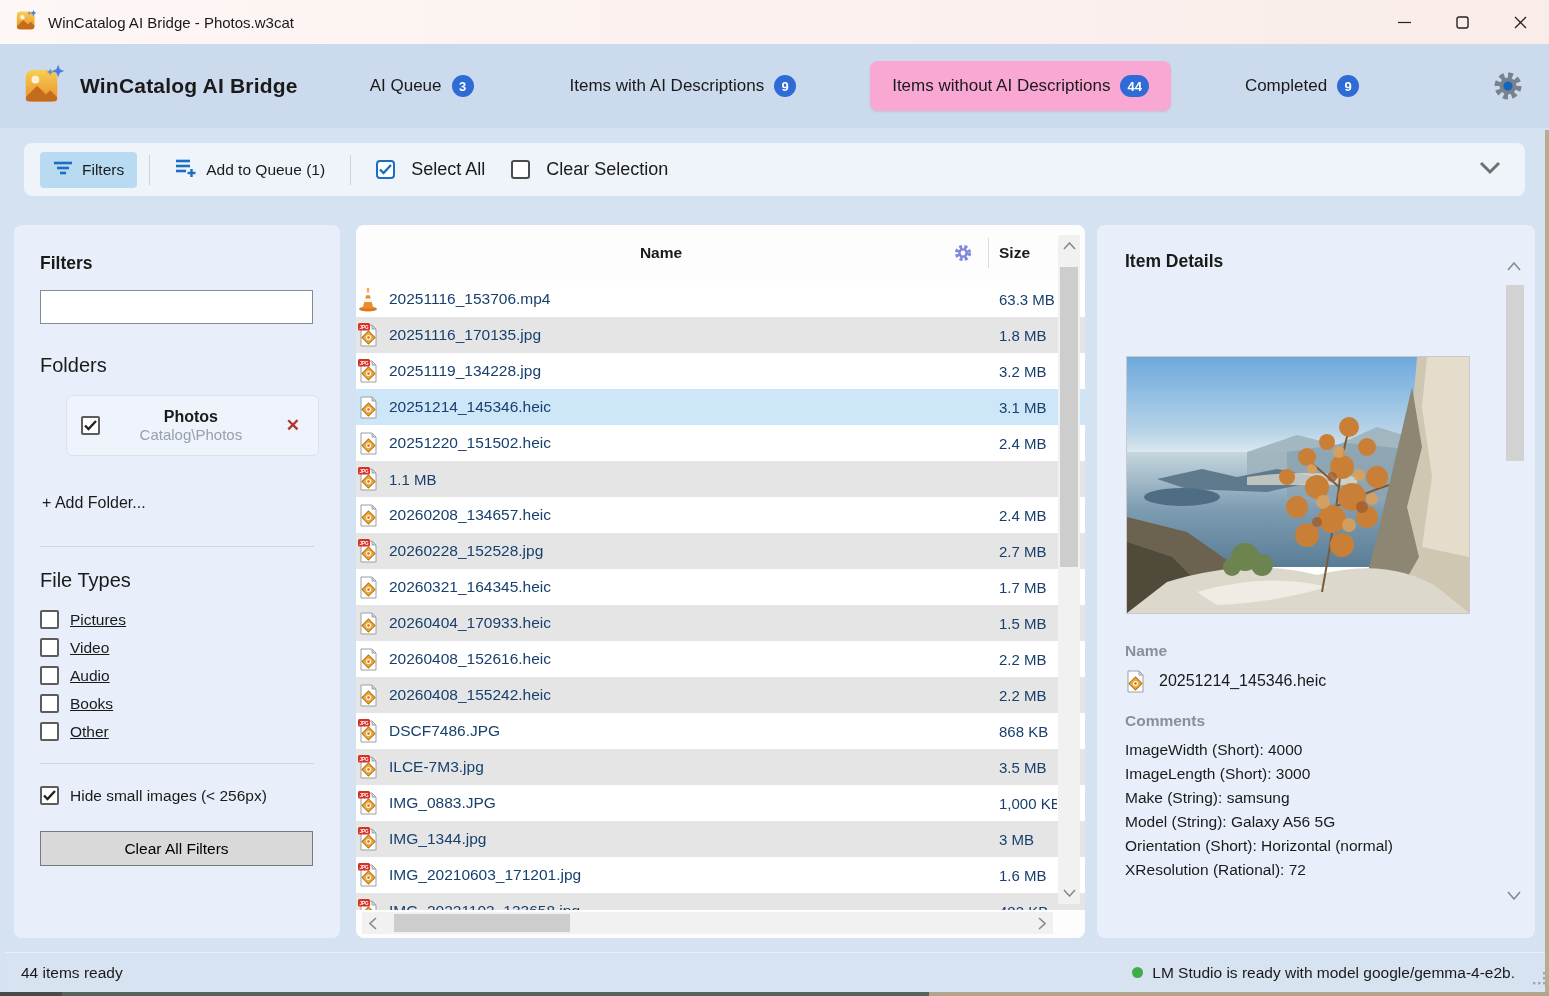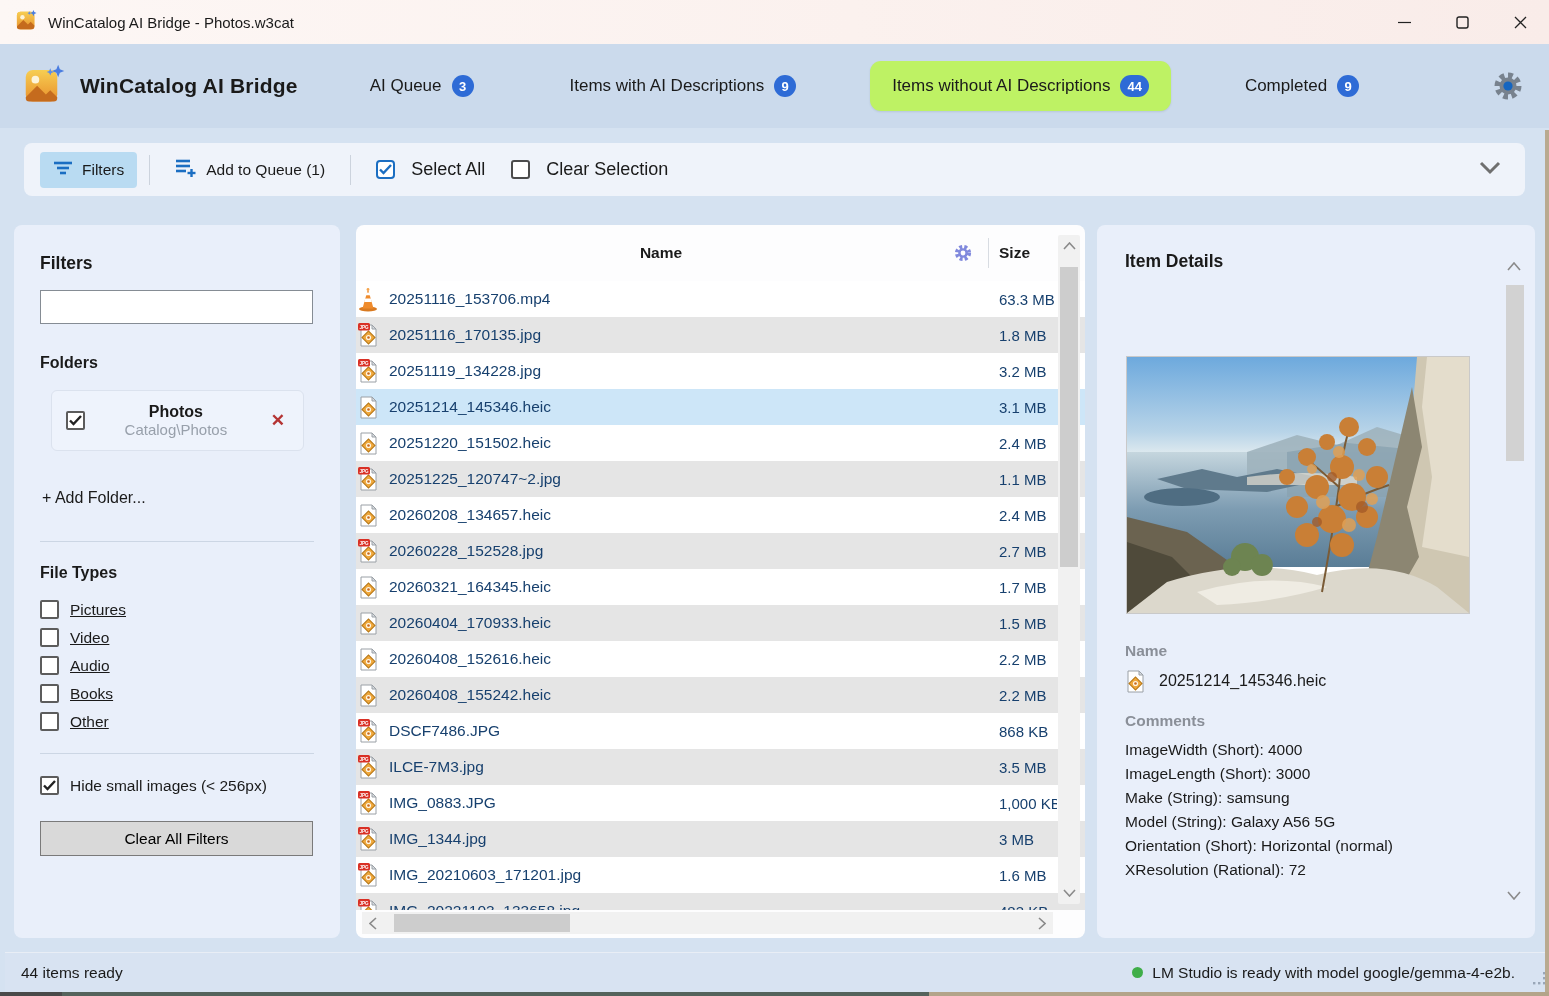--- a/index.html
+++ b/index.html
@@ -13,21 +13,21 @@
   .titlebar .tb-title { font-size:15px; margin-left:10px; }
   .win-controls { position:absolute; right:0; top:0; height:44px; display:flex; }
   .win-btn { width:58px; height:44px; display:flex; align-items:center; justify-content:center; cursor:default; }
 
   
   .header { position:absolute; top:44px; left:0; right:0; height:84px; background:#cbdaec;
     display:flex; align-items:center; padding:0 24px; }
   .app-title { font-size:21px; font-weight:bold; margin-left:14px; letter-spacing:.2px; }
   .tabs { display:flex; align-items:center; gap:52px; margin-left:50px; }
   .tab { display:flex; align-items:center; gap:10px; font-size:17px; padding:14px 22px; border-radius:8px; white-space:nowrap; }
-  .tab.active { background:#bef264; box-shadow:0 1px 2px rgba(40,60,90,.12);border-radius:11px; }
+  .tab.active { background:#f9a8d4; box-shadow:0 1px 2px rgba(40,60,90,.12); }
   .badge { background:#2e6bd6; color:#fff; font-size:13px; font-weight:bold; border-radius:11px;
     min-width:22px; height:22px; padding:0 7px; display:flex; align-items:center; justify-content:center; }
   .hdr-gear { margin-left:auto; width:34px; height:34px; display:flex; align-items:center; justify-content:center; }
 
   
   .toolbar { position:absolute; top:143px; left:24px; right:24px; height:53px; background:#eff3fa;
     border-radius:8px; display:flex; align-items:center; padding:0 16px; }
   .tool-btn { display:flex; align-items:center; gap:9px; font-size:15.5px; padding:8px 13px; border-radius:4px; }
   .tool-btn.hl { background:#b9dbf2; }
   .tb-sep { width:1px; height:30px; background:#ccd3dd; margin:0 12px; }
@@ -36,22 +36,22 @@
 
   
   .panel { position:absolute; top:225px; bottom:58px; border-radius:8px; }
   .sidebar { left:14px; width:326px; background:#e9effa; padding:28px 26px; }
   .filelist { left:356px; width:729px; background:#fdfdfe; }
   .details { left:1097px; width:438px; background:#e9effa; padding:26px 28px; }
 
   
   .sb-h1 { font-size:17.5px; font-weight:bold; margin-bottom:16px; }
   .sb-input { width:273px; height:34px; border:1px solid #858c94; background:#fff; font-size:15px; padding:0 8px; margin-bottom:30px; font-family:inherit; }
-  .sb-h2 { font-size:16px; font-weight:bold; margin-bottom:18px; }
-  .folder-card { width:253px; margin-left:11px; background:#eef3fc; border:1px solid #dbe2ee; border-radius:6px;
+  .sb-h2 { font-size:20px; font-weight:normal; margin-bottom:18px; }
+  .folder-card { width:253px; margin-left:26px; background:#eef3fc; border:1px solid #dbe2ee; border-radius:6px;
     display:flex; align-items:center; padding:12px 14px; margin-bottom:38px; }
   .folder-card .fc-mid { flex:1; text-align:center; }
   .fc-name { font-size:16px; font-weight:bold; }
   .fc-path { font-size:15px; color:#98a0ab; }
   .fc-x { color:#b43333; font-size:17px; font-weight:bold; padding:2px 4px; }
   .add-folder { font-size:16px; margin:0 0 34px 2px; }
   .sb-div { height:1px; background:#ccd6e4; margin:0 0 22px 0; }
   .cb { width:19px; height:19px; border:2px solid #5c5c5c; background:#fff; border-radius:2px; flex:none;
     display:flex; align-items:center; justify-content:center; }
   .cb.blue { border-color:#1b6ec2; border-radius:4px; }
@@ -384,21 +384,20 @@
               <path d="M14 2 L14 6 L18 6 Z" fill="#d8dce0" stroke="#9aa0a6" stroke-width="1"></path>
               <g transform="translate(10.5,14.5)">
                 <rect x="-4.6" y="-4.6" width="9.2" height="9.2" transform="rotate(45)" fill="#f0a83c" stroke="#b57615" stroke-width="1"></rect>
                 <circle r="2.6" fill="#fdf6e3"></circle>
                 <circle r="1.3" fill="#c96a1f"></circle>
               </g>
               <rect x="0" y="0" width="12" height="7.5" rx="1.5" fill="#d93025"></rect>
               <text x="6" y="5.6" font-size="4.6" font-weight="bold" fill="#fff" text-anchor="middle" font-family="Liberation Sans,sans-serif">JPG</text>
             </svg>
           </span>
-          <span class="fname">20251225_120747~2.jpg</span>
           <span class="fsize">1.1 MB</span>
         </div>
         <div class="frow">
           <span class="fic">
             <svg width="20" height="25" viewBox="0 0 20 25">
               <path d="M3 2 L14 2 L18 6 L18 23 L3 23 Z" fill="#fff" stroke="#9aa0a6" stroke-width="1"></path>
               <path d="M14 2 L14 6 L18 6 Z" fill="#d8dce0" stroke="#9aa0a6" stroke-width="1"></path>
               <g transform="translate(10.5,14.5)">
                 <rect x="-4.6" y="-4.6" width="9.2" height="9.2" transform="rotate(45)" fill="#f0a83c" stroke="#b57615" stroke-width="1"></rect>
                 <circle r="2.6" fill="#fdf6e3"></circle>

